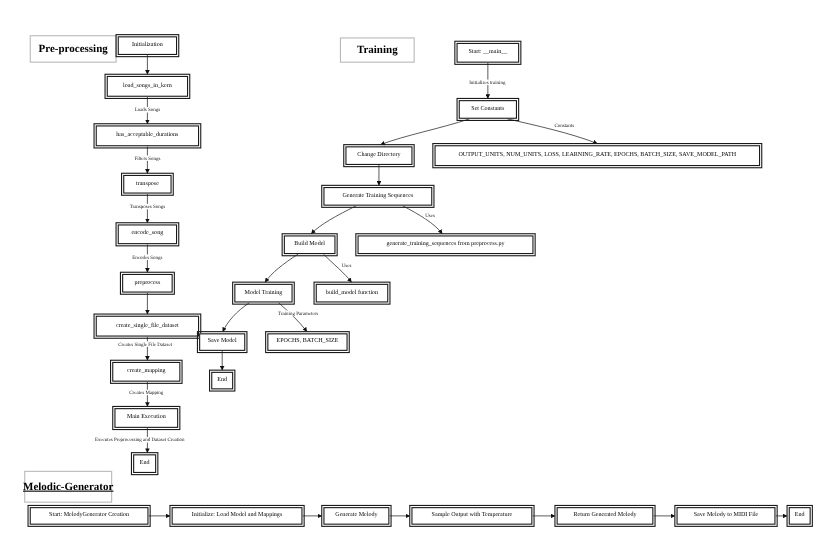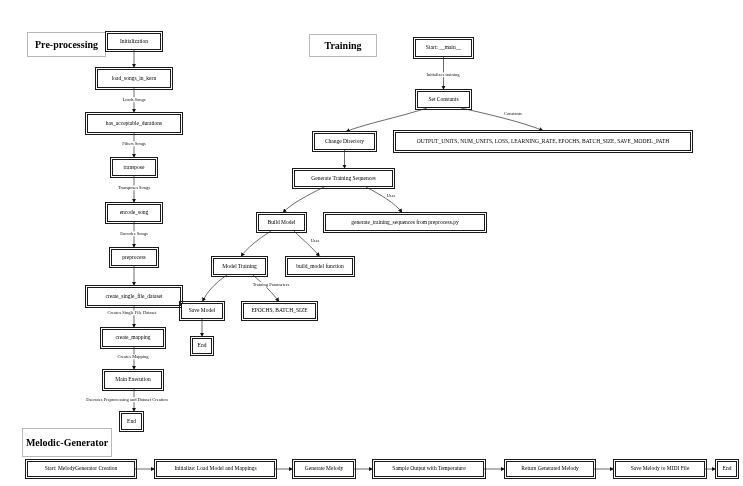--- a/index.html
+++ b/index.html
@@ -53,21 +53,21 @@
 
     <path class="edge" marker-end="url(#ah)" d="M135,469 L154.5,469"></path>
     <path class="edge" marker-end="url(#ah)" d="M275,469 L292.5,469"></path>
     <path class="edge" marker-end="url(#ah)" d="M354,469 L372.5,469"></path>
     <path class="edge" marker-end="url(#ah)" d="M484,469 L504.5,469"></path>
     <path class="edge" marker-end="url(#ah)" d="M594,469 L613.5,469"></path>
     <path class="edge" marker-end="url(#ah)" d="M705,469 L715.5,469"></path>
   </svg>
 <div class="section" style="left: 27px; top: 32px; width: 79px; height: 25px;">Pre-processing</div>
     <div class="section" style="left: 309px; top: 34px; width: 68px; height: 23px;">Training</div>
-    <div class="section" style="left: 22px; top: 428px; width: 90px; height: 29px;">Melodic-Generator</div>
+    <div class="section" style="left: 22px; top: 428px; width: 80px; height: 29px; text-decoration: underline;">Melodic-Generator</div>
     <div class="node" style="left: 107px; top: 33px; width: 54px; height: 17px;">Initialization</div>
     <div class="node" style="left: 97px; top: 69px; width: 74px; height: 19px;">load_songs_in_kern</div>
     <div class="node" style="left: 87px; top: 114px; width: 94px; height: 19px;">has_acceptable_durations</div>
     <div class="node" style="left: 112px; top: 159px; width: 44px; height: 17px;">transpose</div>
     <div class="node" style="left: 107px; top: 204px; width: 54px; height: 18px;">encode_song</div>
     <div class="node" style="left: 111px; top: 249px; width: 46px; height: 17px;">preprocess</div>
     <div class="node" style="left: 87px; top: 287px; width: 94px; height: 19px;">create_single_file_dataset</div>
     <div class="node" style="left: 102px; top: 329px; width: 62px; height: 18px;">create_mapping</div>
     <div class="node" style="left: 104px; top: 371px; width: 58px; height: 18px;">Main Execution</div>
     <div class="node" style="left: 121px; top: 413px; width: 21px; height: 17px;">End</div>

